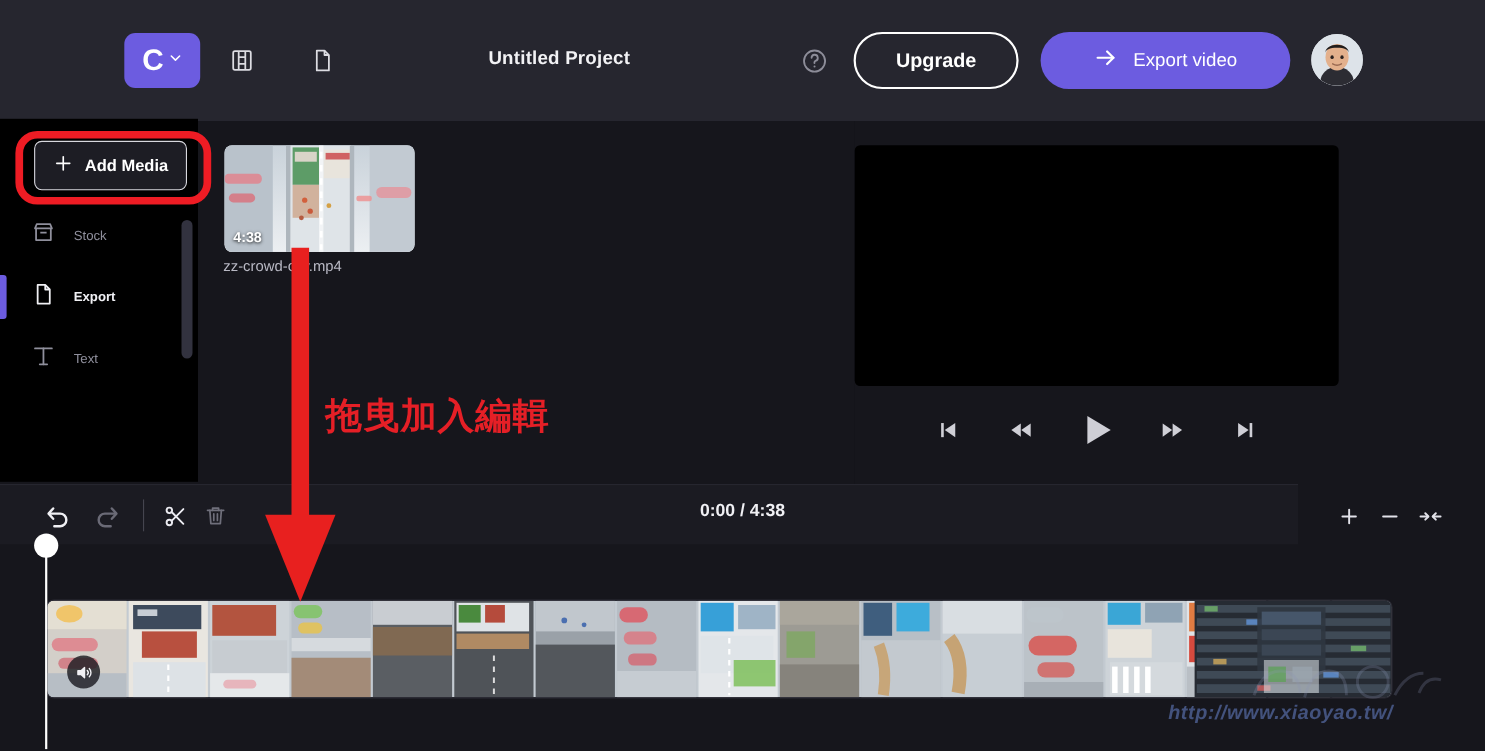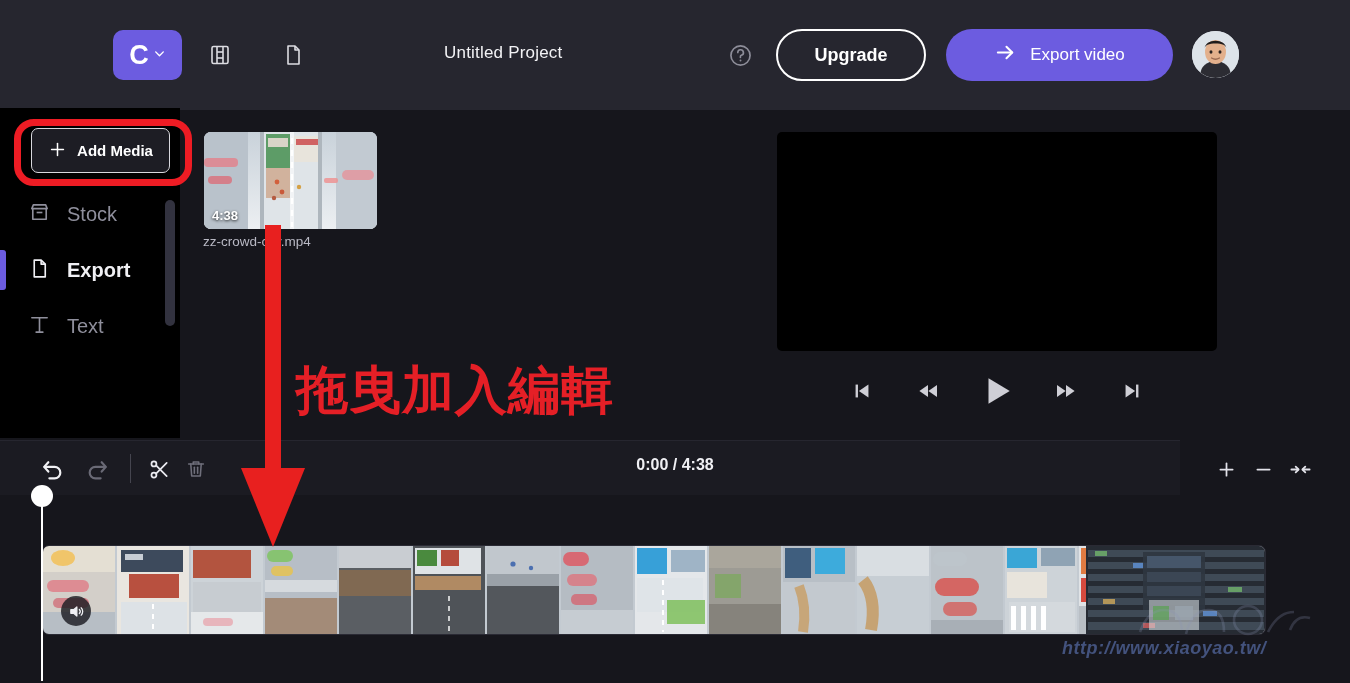--- a/index.html
+++ b/index.html
@@ -26,21 +26,21 @@
   .logo-c { color: #fff; font-size: 27px; font-weight: bold; line-height: 1; }
   .chev { display: block; }
   .icon-btn {
     position: absolute; display: flex; align-items: center; justify-content: center;
     width: 36px; height: 36px; cursor: pointer;
   }
   #film-icon-btn { left: 202px; top: 37px; }
   #doc-icon-btn  { left: 275px; top: 37px; }
   .proj-title {
     position: absolute; left: 444px; top: 43px;
-    color: #f2f2f5; font-size: 17px; font-weight: normal; letter-spacing: .2px;
+    color: #f2f2f5; font-size: 17px; font-weight: bold; letter-spacing: .2px;
   }
   #help-btn { left: 722px; top: 37px; }
   .upgrade-btn {
     position: absolute; left: 776px; top: 29px; width: 150px; height: 52px;
     border: 2px solid #ffffff; border-radius: 26px; background: transparent;
     color: #ffffff; font-size: 18px; font-weight: bold;
     display: flex; align-items: center; justify-content: center; cursor: pointer;
   }
   .export-btn {
     position: absolute; left: 946px; top: 29px; width: 227px; height: 52px;
@@ -63,21 +63,21 @@
   .add-media-btn {
     position: absolute; left: 31px; top: 20px; width: 139px; height: 45px;
     border: 1.5px solid #d8d8de; border-radius: 7px; background: #1d1d24;
     display: flex; align-items: center; justify-content: center; gap: 10px;
     color: #ffffff; font-size: 15px; font-weight: bold; cursor: pointer;
   }
   .nav-item {
     position: absolute; left: 28px; width: 150px; height: 40px;
     display: flex; align-items: center; gap: 16px; cursor: pointer;
   }
-  .nav-label { font-size: 20px; color: #8f8f9c; }
+  .nav-label { font-size: 12px; color: #8f8f9c; }
   .nav-item.active .nav-label { color: #f0f0f4; font-weight: bold; }
   .active-bar {
     position: absolute; left: 0; top: 250px; width: 6px; height: 40px;
     background: #6c5ce0; border-radius: 0 3px 3px 0;
   }
   .sb-track {
     position: absolute; left: 165px; top: 200px; width: 10px; height: 126px;
     background: #32323f; border-radius: 5px; cursor: pointer;
   }
 
@@ -147,21 +147,21 @@
   }
 
   
   .hl-box {
     position: absolute; left: 14px; top: 119px; width: 178px; height: 67px;
     border: 7px solid #ee1c24; border-radius: 20px; pointer-events: none;
   }
   .ann-arrow { position: absolute; left: 233px; top: 225px; width: 80px; height: 325px; pointer-events: none; }
   .ann-text {
     position: absolute; left: 296px; top: 356px;
-    color: #e51f26; font-size: 52px; font-weight: bold; letter-spacing: 1px;
+    color: #e51f26; font-size: 33px; font-weight: bold; letter-spacing: 1px;
     font-family: "DejaVu Sans", sans-serif; white-space: nowrap; pointer-events: none;
   }
   .watermark {
     position: absolute; left: 1062px; top: 638px;
     color: #4b5d8e; font-size: 18px; font-style: italic; font-weight: bold;
     letter-spacing: .5px; opacity: .85; pointer-events: none;
   }
   .wm-logo {
     position: absolute; left: 1130px; top: 592px; width: 190px; height: 54px;
     opacity: .30; pointer-events: none;

